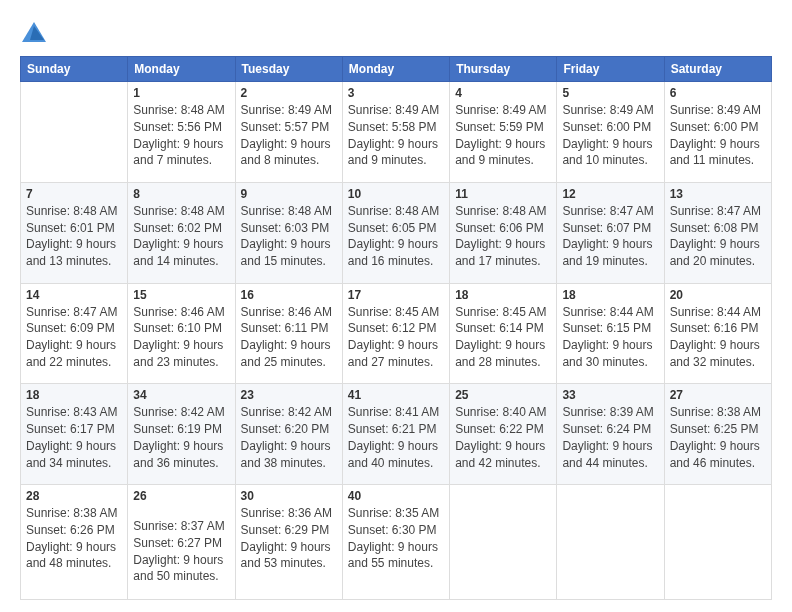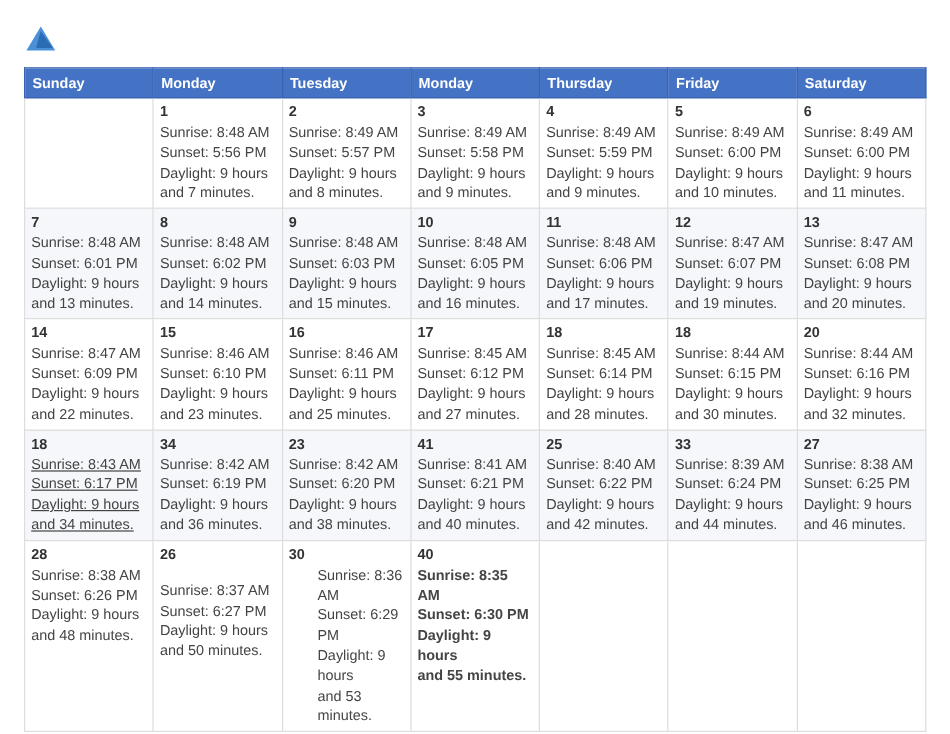--- a/index.html
+++ b/index.html
@@ -282,21 +282,21 @@
             <span class="day-num">20</span>
             <div class="cell-content" style="white-space: pre-line;">Sunrise: 8:44 AM
 Sunset: 6:16 PM
 Daylight: 9 hours
 and 32 minutes.</div>
           </td>
         </tr>
         <tr>
           <td>
             <span class="day-num">18</span>
-            <div class="cell-content" style="white-space: pre-line; text-decoration: underline;">Sunrise: 8:43 AM
+            <div class="cell-content" style="white-space: pre-line;">Sunrise: 8:43 AM
 Sunset: 6:17 PM
 Daylight: 9 hours
 and 34 minutes.</div>
           </td>
           <td>
             <span class="day-num">34</span>
             <div class="cell-content" style="white-space: pre-line;">Sunrise: 8:42 AM
 Sunset: 6:19 PM
 Daylight: 9 hours
 and 36 minutes.</div>
@@ -347,28 +347,28 @@
           </td>
           <td>
             <span class="day-num">26</span>
             <div class="cell-content" style="white-space: pre-line; margin-top: 15px;">Sunrise: 8:37 AM
 Sunset: 6:27 PM
 Daylight: 9 hours
 and 50 minutes.</div>
           </td>
           <td>
             <span class="day-num">30</span>
-            <div class="cell-content" style="white-space: pre-line; margin-left: 24px;">Sunrise: 8:36 AM
+            <div class="cell-content" style="white-space: pre-line;">Sunrise: 8:36 AM
 Sunset: 6:29 PM
 Daylight: 9 hours
 and 53 minutes.</div>
           </td>
           <td>
             <span class="day-num">40</span>
-            <div class="cell-content" style="white-space: pre-line; font-weight: bold;">Sunrise: 8:35 AM
+            <div class="cell-content" style="white-space: pre-line;">Sunrise: 8:35 AM
 Sunset: 6:30 PM
 Daylight: 9 hours
 and 55 minutes.</div>
           </td>
           <td class="empty-cell"></td>
           <td class="empty-cell"></td>
           <td class="empty-cell"></td>
         </tr>
       </tbody>
   </table>

